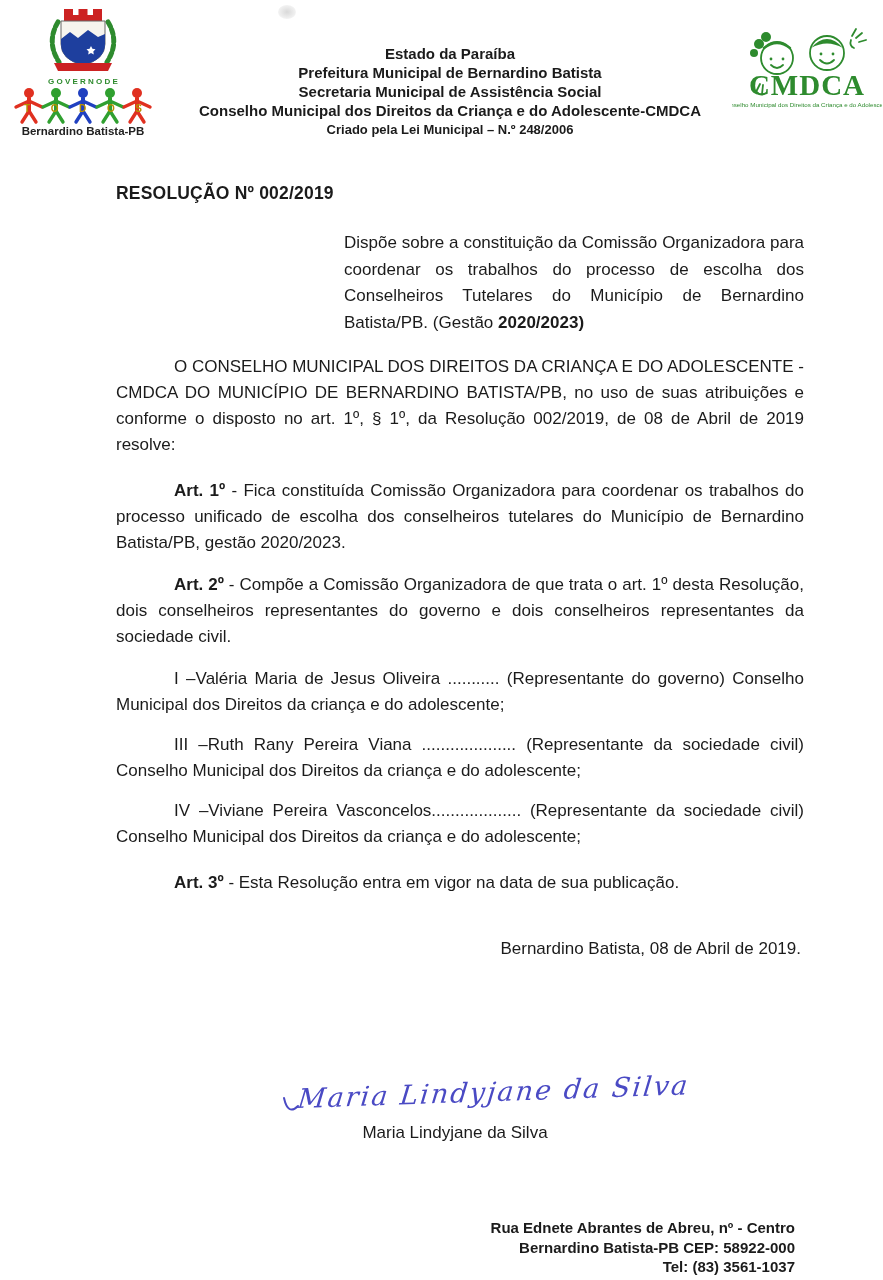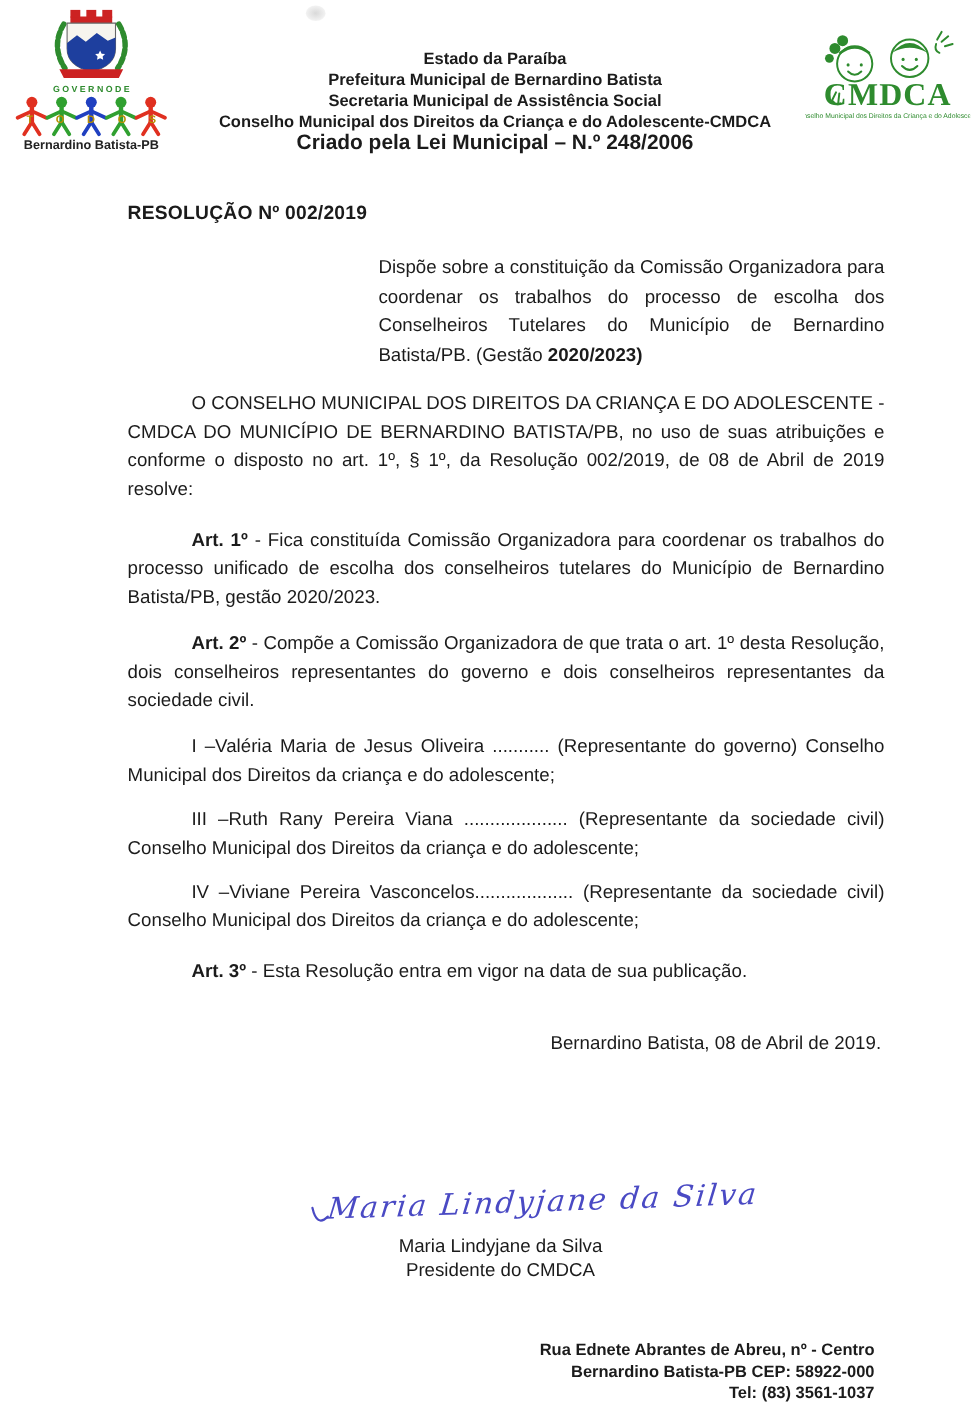--- a/index.html
+++ b/index.html
@@ -11,21 +11,21 @@
     font-family:"Liberation Sans",sans-serif;
     color:#1b1b1b;
     overflow:hidden;
   }
   
   .header-center{
     position:absolute;left:170px;top:44px;width:560px;
     text-align:center;font-weight:bold;
   }
   .header-center .org-line{font-size:15px;line-height:19px;}
-  .header-center .org-line.small{font-size:19px;line-height:18px;margin-top:1px;}
+  .header-center .org-line.small{font-size:13px;line-height:18px;margin-top:1px;}
   .logo-left{position:absolute;left:8px;top:4px;width:150px;height:135px;}
   .logo-right{position:absolute;left:732px;top:22px;width:150px;height:95px;}
   .smudge{
     position:absolute;left:278px;top:5px;width:18px;height:14px;border-radius:50%;
     background:radial-gradient(ellipse at center,#d9d9d9 0%,#efefef 60%,transparent 100%);
   }
   
   .content{
     position:absolute;left:116px;top:180px;width:688px;
     font-size:17px;line-height:26px;
@@ -193,21 +193,20 @@
     <p class="dateline">Bernardino Batista, 08 de Abril de 2019.</p>
   </div>
 
   <svg class="sig-svg" viewBox="0 0 430 58" xmlns="http://www.w3.org/2000/svg">
     <path d="M6,26 Q10,44 20,34" fill="none" stroke="#4a4ac4" stroke-width="2" stroke-linecap="round"></path>
     <text x="24" y="36" font-family="DejaVu Serif, serif" font-style="italic" font-size="27" fill="#4a4ac4" transform="skewX(-8) rotate(-2 24 36)" letter-spacing="2">Maria Lindyjane da Silva</text>
   </svg>
 
   <div class="sig-block">
     <div>Maria Lindyjane da Silva</div>
-    <div>Presidente do CMDCA</div>
   </div>
 
   <div class="footer">
     <div>Rua Ednete Abrantes de Abreu, nº - Centro</div>
     <div>Bernardino Batista-PB CEP: 58922-000</div>
     <div>Tel: (83) 3561-1037</div>
   </div>
 
 </div>
 

